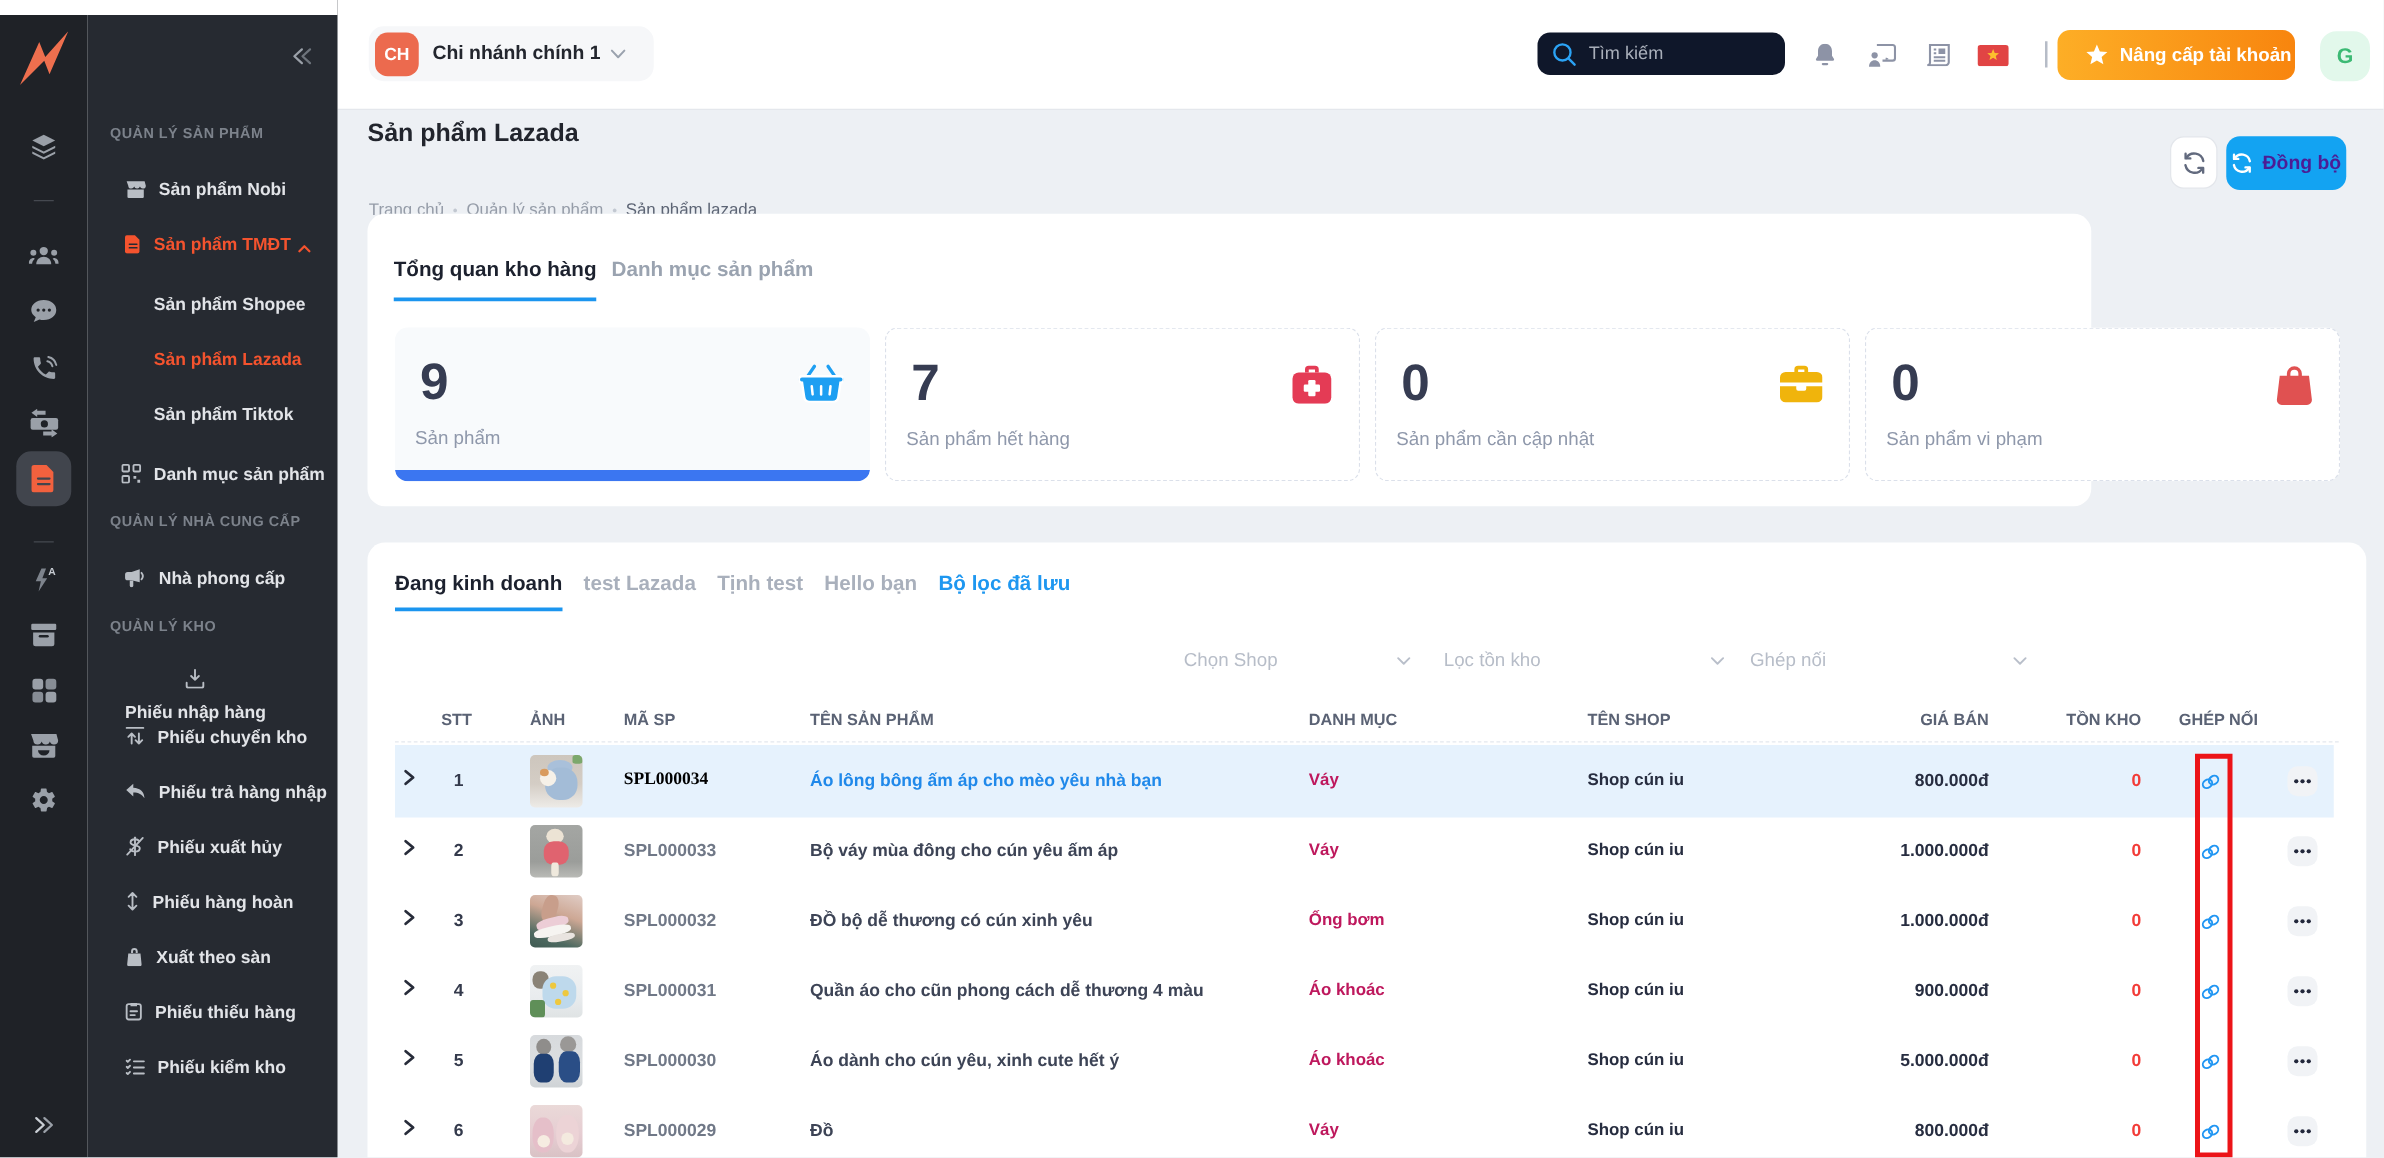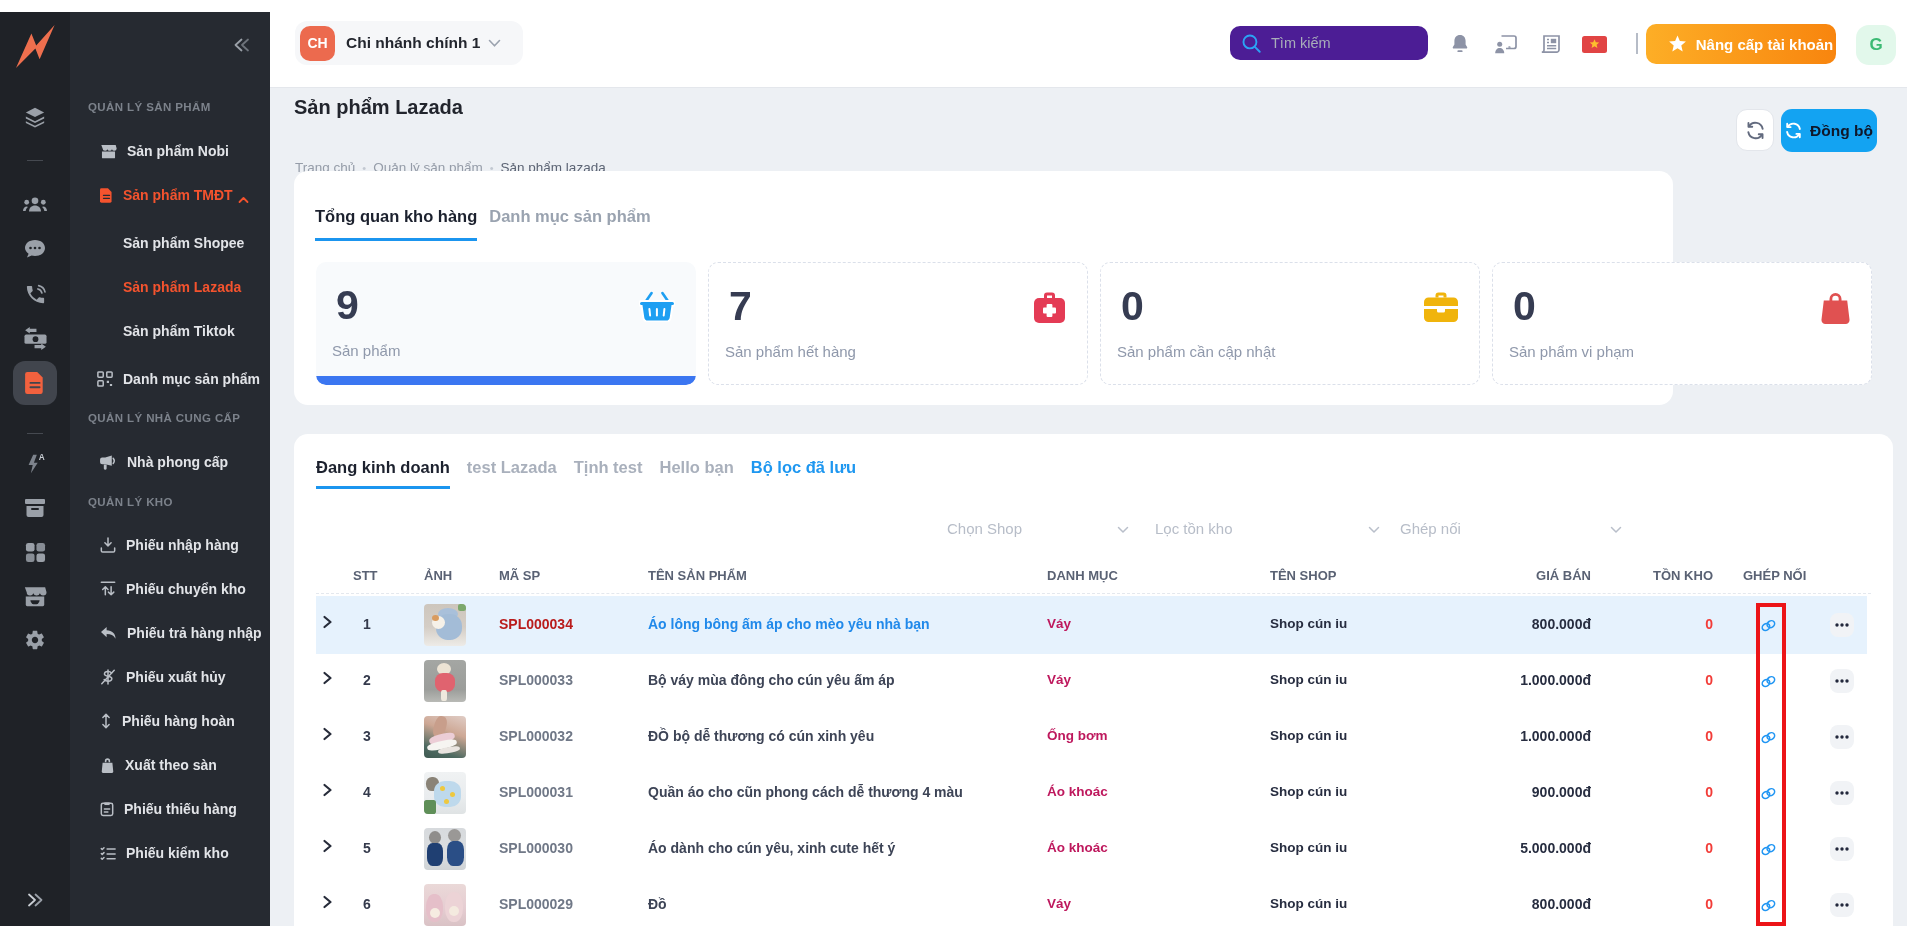--- a/index.html
+++ b/index.html
@@ -23,35 +23,35 @@
 .mitem { position:absolute; left:30px; height:20px; display:flex; align-items:center; gap:10px; font-size:14px; font-weight:bold; color:#e2e4e8; white-space:nowrap; }
 .mitem svg { flex:0 0 auto; }
 .msub { position:absolute; left:53px; font-size:14px; font-weight:bold; color:#e2e4e8; white-space:nowrap; }
 .orange { color:#f4532e !important; }
 
 
 #topbar { position:absolute; left:270px; top:0; width:1637px; height:88px; background:#fff; border-bottom:1px solid #e4e7ec; z-index:20; }
 .branch { position:absolute; left:25px; top:21px; width:228px; height:44px; background:#f6f7f9; border-radius:12px; display:flex; align-items:center; }
 .branch .ch { width:35px; height:35px; margin-left:5px; background:#ec6a4e; border-radius:10px; color:#fff; font-size:14px; font-weight:bold; display:flex; align-items:center; justify-content:center; }
 .branch .bt { margin-left:11px; font-size:15.5px; font-weight:bold; color:#23262e; }
-.tsearch { position:absolute; left:960px; top:26px; width:198px; height:34px; background:#4c1d95; border-radius:10px; display:flex; align-items:center; }
+.tsearch { position:absolute; left:960px; top:26px; width:198px; height:34px; background:#0f172a; border-radius:10px; display:flex; align-items:center; }
 .tsearch .ph { color:#a8aeb9; font-size:14.5px; margin-left:10px; }
 .tico { position:absolute; top:36px; }
 .updiv { position:absolute; left:1366px; top:33px; width:1.5px; height:21px; background:#b6bcc7; }
 .upbtn { position:absolute; left:1376px; top:24px; width:190px; height:40px; border-radius:10px; background:linear-gradient(90deg,#fdae26,#f8850e); color:#fff; font-size:15px; font-weight:bold; display:flex; align-items:center; justify-content:center; gap:9px;padding-left:19px; }
 .gava { position:absolute; left:1586px; top:25px; width:40px; height:40px; background:#e2f8eb; border-radius:13px; color:#3cba74; font-size:17px; font-weight:bold; display:flex; align-items:center; justify-content:center; }
 
 
 #content { position:absolute; left:270px; top:88px; width:1637px; height:838px; }
 h1.title { position:absolute; left:24px; top:8px; font-size:20px; color:#22252d; }
 .crumbs { position:absolute; left:25px; top:44px; font-size:13.5px; color:#959ca8;margin-top:28px; }
 .crumbs .sep { color:#c2c8d1; margin:0 7px; font-size:11px; }
 .crumbs .last { color:#5c6474; }
 .refbtn { position:absolute; left:1466px; top:21px; width:38px; height:42px; background:#fff; border:1px solid #e3e6eb; border-radius:11px; display:flex; align-items:center; justify-content:center; }
-.syncbtn { position:absolute; left:1511px; top:21px; width:96px; height:43px; background:#13a3f2; border-radius:11px; color:#0f172a; font-size:15.5px; font-weight:bold; display:flex; align-items:center; justify-content:center; gap:8px; }
+.syncbtn { position:absolute; left:1511px; top:21px; width:96px; height:43px; background:#13a3f2; border-radius:11px; color:#4c1d95; font-size:15.5px; font-weight:bold; display:flex; align-items:center; justify-content:center; gap:8px; }
 
 
 .card1 { position:absolute; left:24px; top:83px; width:1379px; height:234px; background:#fff; border-radius:14px; }
 .c1tabs { position:absolute; left:21px; top:36px; font-size:16.5px; font-weight:bold; }
 .tab-on { color:#1c212e; border-bottom:3px solid #1b95ef; padding-bottom:13px; }
 .tab-off { color:#9aa3b0; margin-left:12px; }
 .stat { position:absolute; top:91px; width:380px; height:123px; border-radius:10px; background:#fff; border:1.5px dashed #dbe0ea; }
 .stat.first { background:#f8fafc; border:none; overflow:hidden; }
 .stat .num { position:absolute; left:20px; top:23px; font-size:41px; line-height:41px; font-weight:bold; color:#363c52; }
 .stat .lbl { position:absolute; left:16px; top:80px; font-size:15px; color:#8f98ab; }
@@ -80,21 +80,21 @@
 .trow .stt { position:absolute; left:36px; top:20px; width:30px; text-align:center; color:#343a4c; }
 .trow .thumb { position:absolute; left:108px; top:8px; width:42px; height:42px; border-radius:4px; overflow:hidden; }
 .trow .code { position:absolute; left:183px; top:20px; color:#707887; }
 .trow .name { position:absolute; left:332px; top:20px; color:#3d4456; }
 .trow .cat  { position:absolute; left:731px; top:20px; color:#be185d; font-size:13.5px; }
 .trow .shop { position:absolute; left:954px; top:20px; color:#272d40; font-size:13.5px; }
 .trow .price{ position:absolute; left:1120px; top:20px; width:155px; text-align:right; color:#272d40; }
 .trow .stock{ position:absolute; left:1240px; top:20px; width:157px; text-align:right; color:#f23c38; }
 .trow .lnk  { position:absolute; left:1444px; top:22px; }
 .trow .more { position:absolute; left:1514px; top:17px; width:24px; height:24px; background:#f1f3f6; border-radius:8px; display:flex; align-items:center; justify-content:center; color:#262b3f; }
-.trow.hl .code { color:#b91c1c; }
+.trow.hl .code { color:#000000;font-family:Liberation Serif, serif; }
 .trow.hl .name { color:#2089ea; }
 .redrect { position:absolute; left:1462px; top:169px; width:30px; height:323px; border:4px solid #ec1418; z-index:5; }
 </style>
 </head>
 <body>
 
 <div id="rail">
   <svg class="logo" style="left:16px; top:25px; width:40px; height:45px;" viewBox="0 0 40 45">
       <polygon points="0,43 15.4,8.6 20.2,20.6 38.6,0 23.6,34.3 19.4,23.6" fill="#ee6f4e"></polygon>
     </svg>
@@ -227,21 +227,21 @@
   <div class="mhead" style="top:412px;">QUẢN LÝ NHÀ CUNG CẤP</div>
   <div class="mitem" style="top:452px;">
       <svg width="17" height="15" viewBox="0 0 18 16" fill="#b9bec5">
         <path d="M12.5 0.5 V11.5 L5.5 9.8 H2.2 A2.2 2.2 0 0 1 0 7.6 V4.9 A2.2 2.2 0 0 1 2.2 2.7 H5.5 Z"></path>
         <path d="M14 3.5 a4.2 4.2 0 0 1 0 5.5" stroke="#b9bec5" stroke-width="1.6" fill="none" stroke-linecap="round"></path>
         <path d="M4 10 h3 v4.5 a1.2 1.2 0 0 1 -1.2 1.2 h-.6 a1.2 1.2 0 0 1 -1.2 -1.2 z"></path>
       </svg>
       <span>Nhà phong cấp</span>
     </div>
   <div class="mhead" style="top:496px;">QUẢN LÝ KHO</div>
-  <div class="mitem" style="top:535px;">
+  <div class="mitem" style="top:535px;flex-direction:column;">
       <svg width="16" height="16" viewBox="0 0 18 18" fill="none" stroke="#b9bec5" stroke-width="1.7" stroke-linecap="round" stroke-linejoin="round">
         <path d="M9 1 v9 M5.5 6.5 L9 10 L12.5 6.5"></path>
         <path d="M1.5 12.5 v3 a1.5 1.5 0 0 0 1.5 1.5 h12 a1.5 1.5 0 0 0 1.5 -1.5 v-3"></path>
       </svg>
       <span>Phiếu nhập hàng</span>
     </div>
   <div class="mitem" style="top:579px;">
       <svg width="16" height="16" viewBox="0 0 18 18" fill="none" stroke="#b9bec5" stroke-width="1.7" stroke-linecap="round" stroke-linejoin="round">
         <path d="M1.5 1.5 h15"></path>
         <path d="M6 15.5 v-9 M3 9.5 L6 6.5 L9 9.5"></path>

